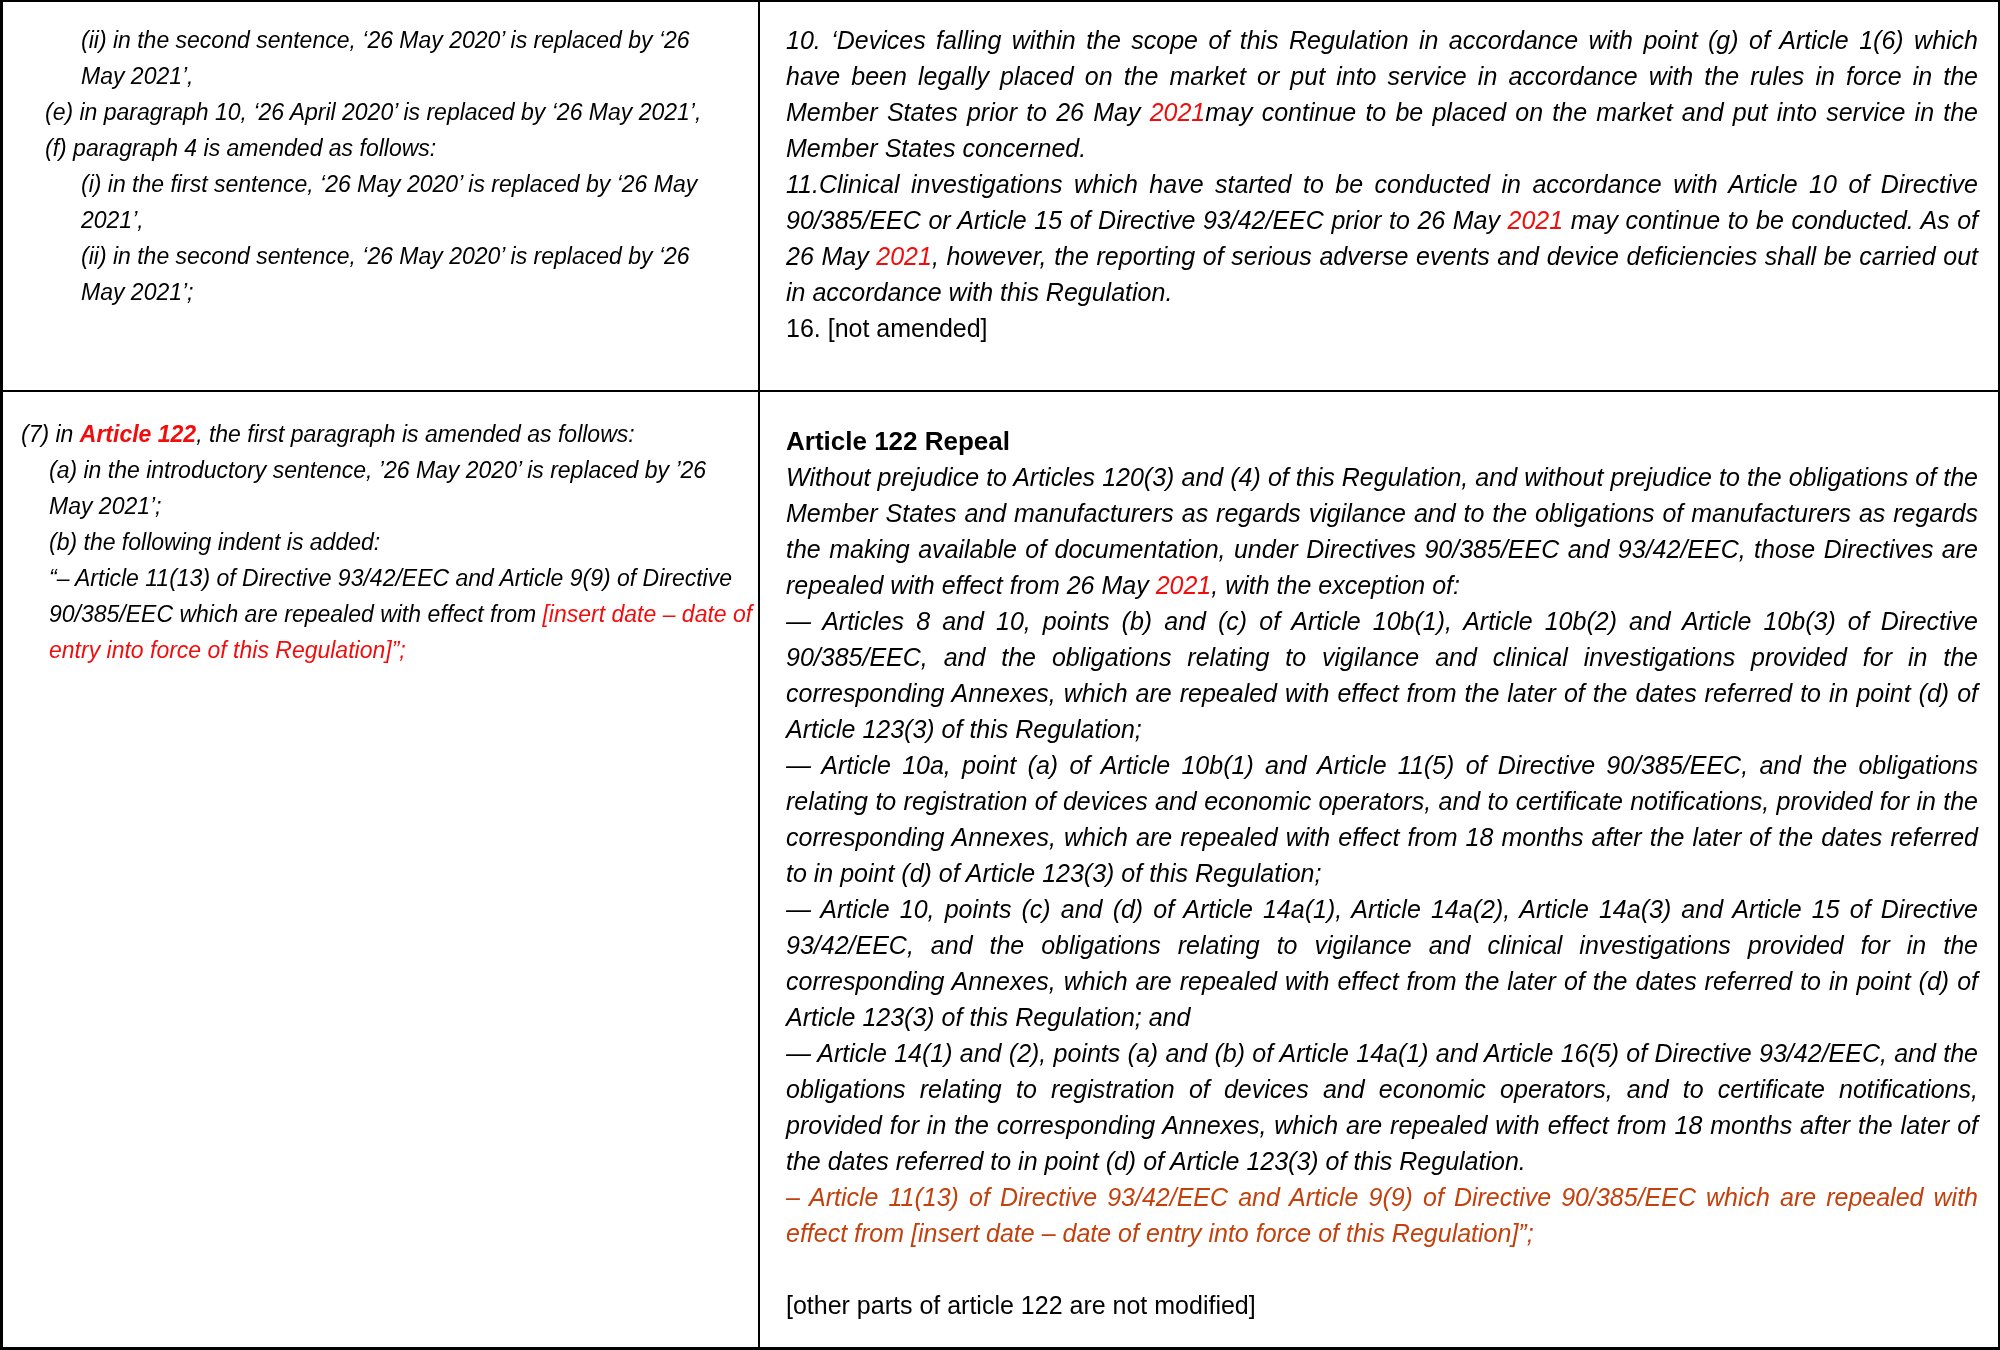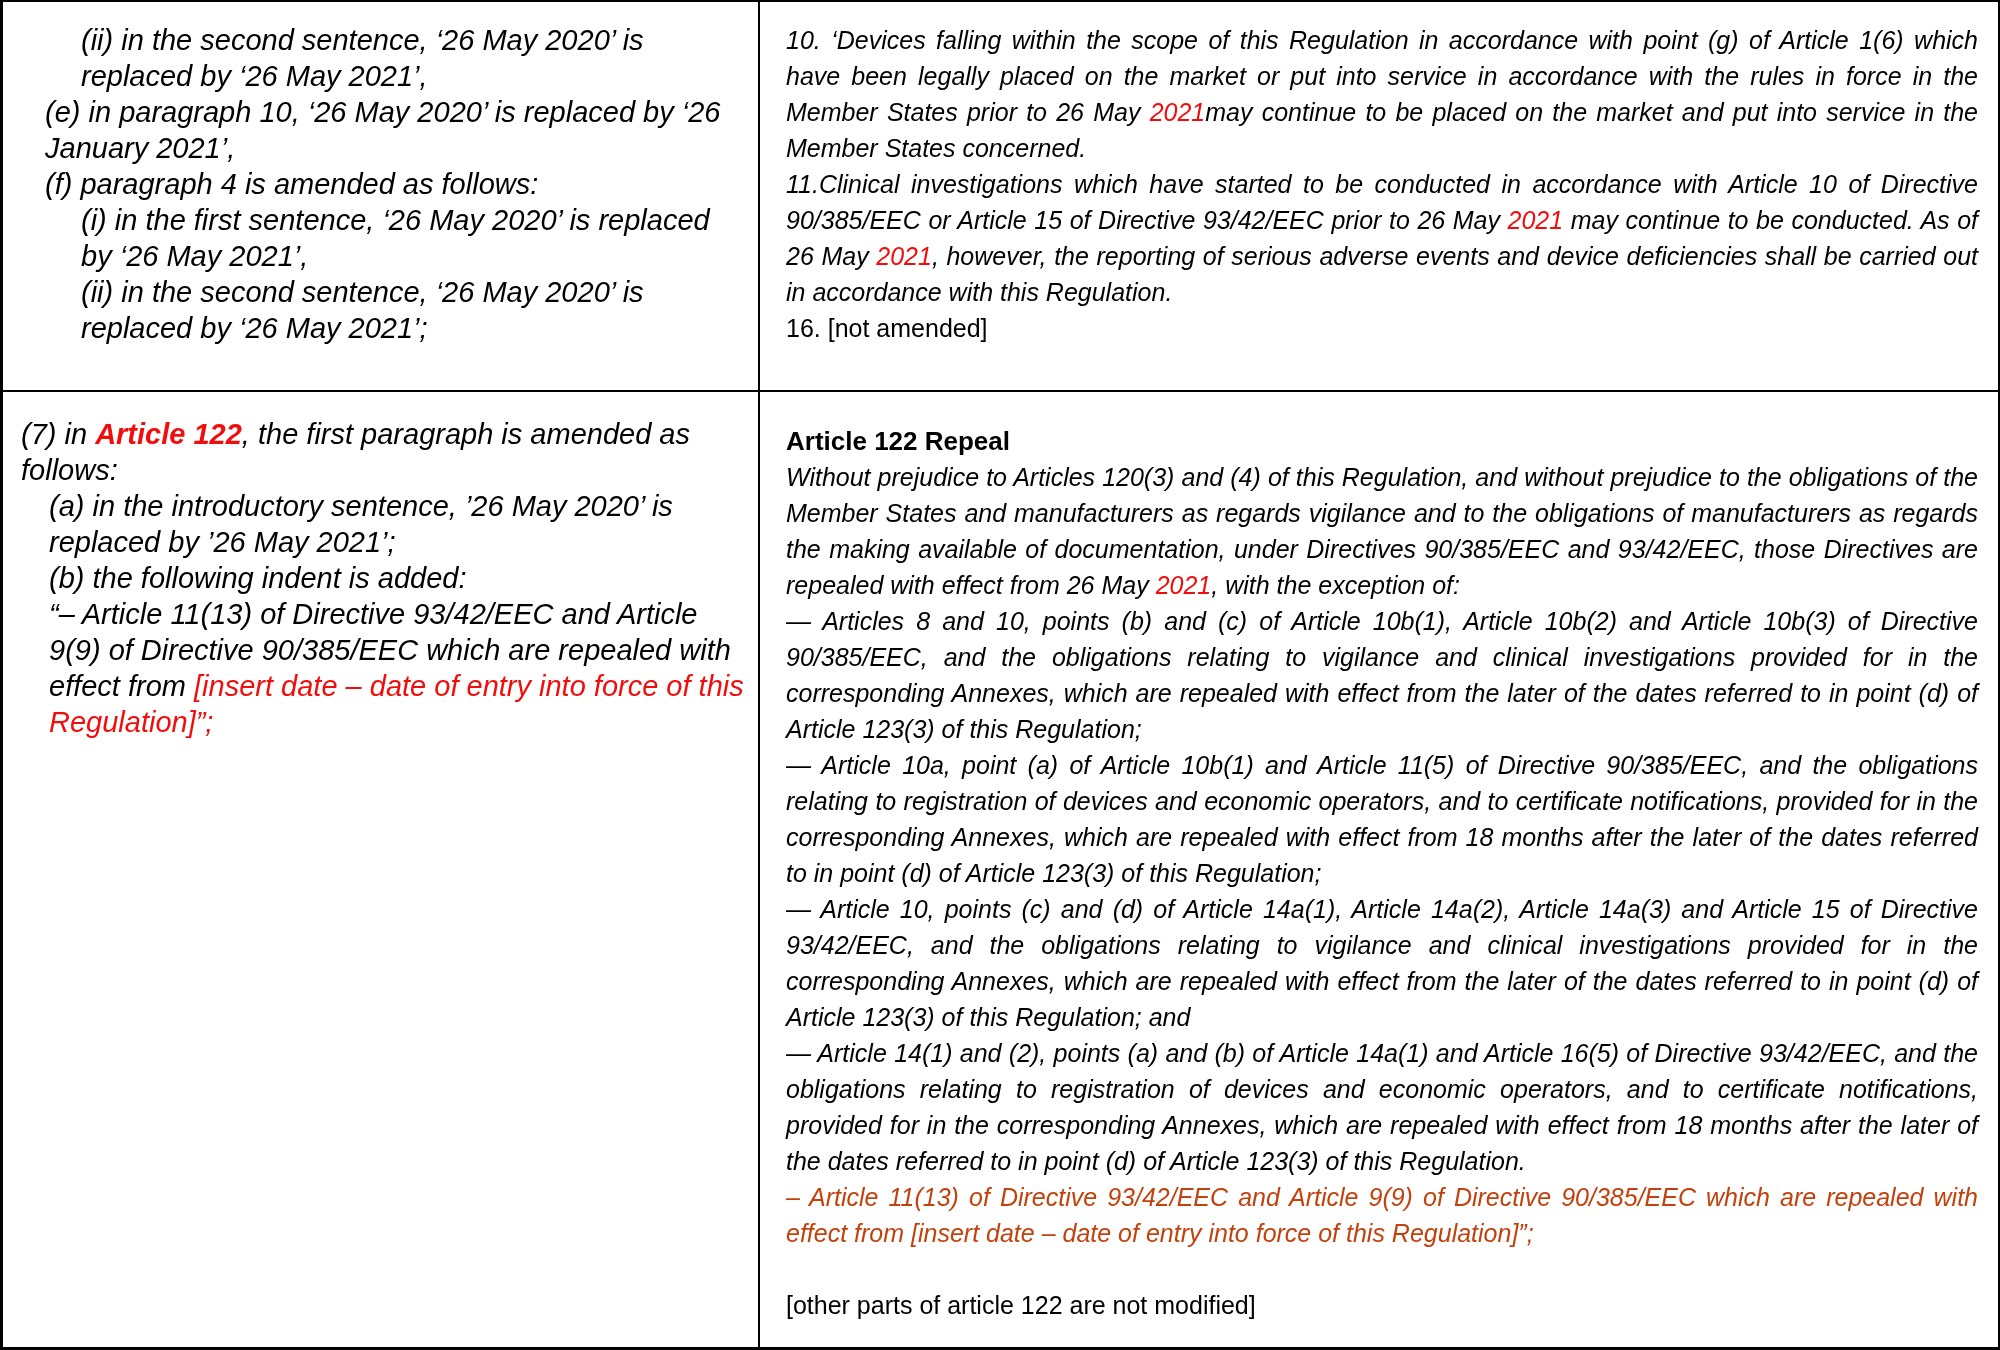--- a/index.html
+++ b/index.html
@@ -27,38 +27,38 @@
 
   
   .row-1 .cell-left{padding:20px 18px 0 42px;}
   .row-1 .cell-right{padding:20px 20px 0 26px;}
   
   .row-2 .cell-left{padding:24px 4px 0 18px;}
   .row-2 .cell-right{padding:31px 20px 0 26px;}
 
   p{margin:0;padding:0;}
   .body-text{font-size:25px;line-height:36px;font-style:italic;}
-  .left-text{font-size:29px;line-height:36px;font-style:italic;}
+  .left-text{font-size:23px;line-height:36px;font-style:italic;}
   .lvl2{margin-left:36px;margin-right:14px;}
   .sub{margin-left:28px;}
   .just{text-align:justify;text-justify:inter-word;}
   .upright{font-style:normal;}
   .bold{font-weight:bold;}
   .heading{font-size:26px;line-height:36px;}
   .blank-line{height:36px;}
 </style>
 </head>
 <body>
 
 <div class="page">
 
   <div class="row row-1">
     <div class="cell cell-left left-text">
       <p class="lvl2">(ii) in the second sentence, ‘26 May 2020’ is replaced by ‘26 May 2021’,</p>
-      <p>(e) in paragraph 10, ‘26 May 2020’ is replaced by ‘26 January 2021’,</p>
+      <p>(e) in paragraph 10, ‘26 April 2020’ is replaced by ‘26 May 2021’,</p>
       <p>(f) paragraph 4 is amended as follows:</p>
       <p class="lvl2">(i) in the first sentence, ‘26 May 2020’ is replaced by ‘26 May 2021’,</p>
       <p class="lvl2">(ii) in the second sentence, ‘26 May 2020’ is replaced by ‘26 May 2021’;</p>
     </div>
     <div class="vdivider"></div>
     <div class="cell cell-right body-text">
       <p class="just"><span>10. ‘Devices falling within the scope of this Regulation in accordance with point (g) of Article 1(6) which have been legally placed on the market or put into service in accordance with the rules in force in the Member States prior to 26 May </span><span style="color: rgb(242, 13, 13);">2021</span><span>may continue to be placed on the market and put into service in the Member States concerned.</span></p>
       <p class="just"><span>11.Clinical investigations which have started to be conducted in accordance with Article 10 of Directive 90/385/EEC or Article 15 of Directive 93/42/EEC prior to 26 May </span><span style="color: rgb(242, 13, 13);">2021</span><span> may continue to be conducted. As of 26 May </span><span style="color: rgb(242, 13, 13);">2021</span><span>, however, the reporting of serious adverse events and device deficiencies shall be carried out in accordance with this Regulation.</span></p>
       <p class="upright">16. [not amended]</p>
     </div>

